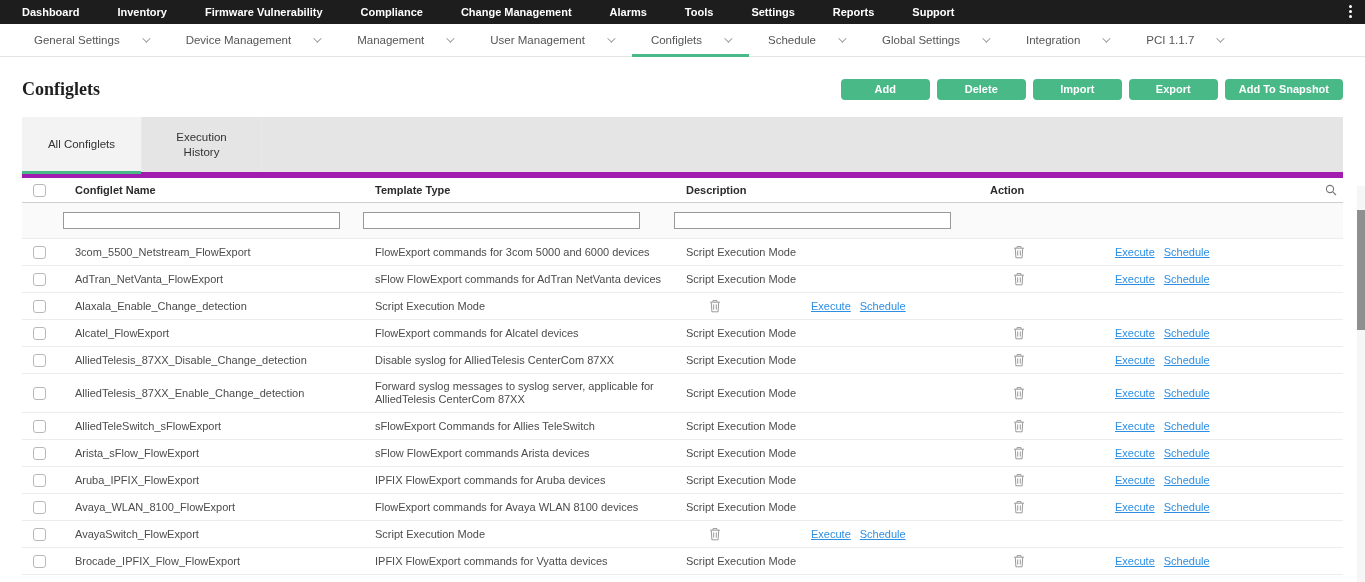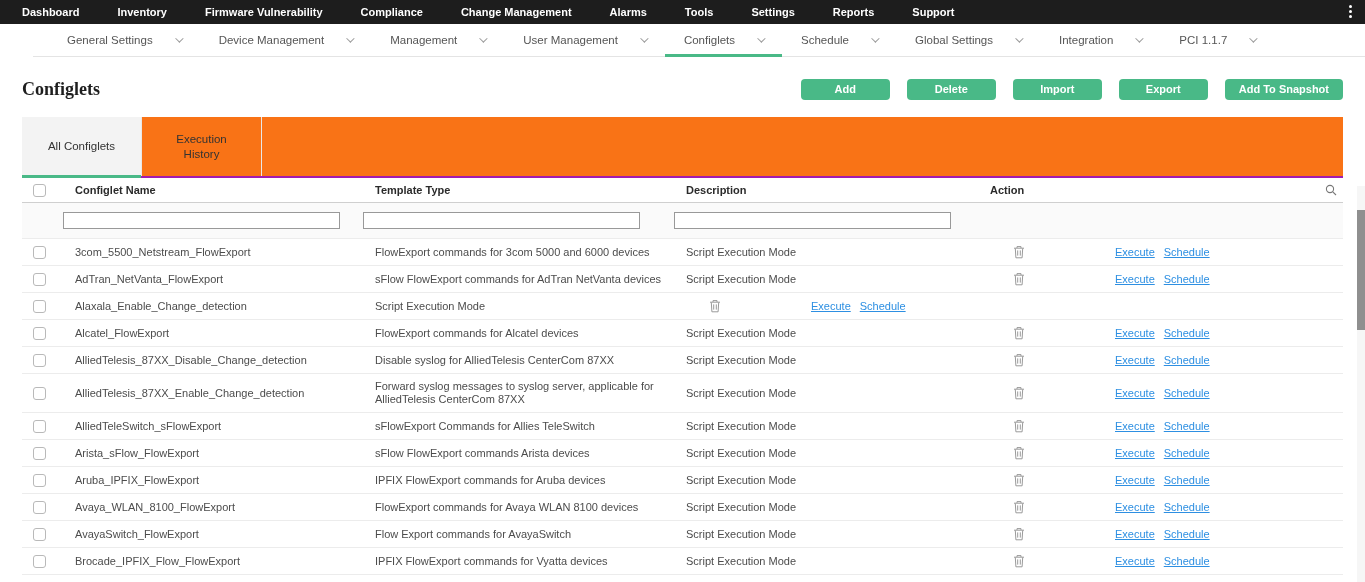--- a/index.html
+++ b/index.html
@@ -14,40 +14,40 @@
   
   .topnav{background:#1d1d1d;height:24px;display:flex;align-items:center;
     padding-left:22px;position:relative;}
   .topnav-item{color:#fff;font-size:11px;font-weight:700;margin-right:38px;
     white-space:nowrap;cursor:pointer;}
   .kebab{position:absolute;right:13px;top:5px;display:flex;flex-direction:column;gap:2px;cursor:pointer;}
   .kebab i{width:3px;height:3px;border-radius:50%;background:#fff;display:block;}
 
   
   .subnav{height:33px;border-bottom:1px solid #e4e4e4;display:flex;align-items:stretch;
-    padding-left:15px;background:#fff;margin-left:33px;}
+    padding-left:15px;background:#fff;}
   .subnav-item{display:flex;align-items:center;gap:22px;padding:0 19px;font-size:11.5px;
     color:#555;position:relative;cursor:pointer;white-space:nowrap;}
   .subnav-item .chev{width:6px;height:6px;border-right:1.4px solid #9a9a9a;
     border-bottom:1.4px solid #9a9a9a;transform:rotate(45deg) translateY(-2px);}
   .subnav-item.active::after{content:"";position:absolute;left:0;right:0;bottom:-1px;
     height:3px;background:var(--green);}
 
   
   .page-head{display:flex;align-items:center;justify-content:space-between;
     padding:0 22px;margin-top:18px;height:28px;}
   .page-title{font-family:"Liberation Serif","DejaVu Serif",serif;font-size:18px;color:#1e1e1e;}
-  .actions{display:flex;gap:17px;}
+  .actions{display:flex;gap:7px;}
   .btn{background:var(--green);color:#fff;font-size:11px;font-weight:700;border:none;
     border-radius:4px;height:21px;min-width:89px;padding:0 14px;cursor:pointer;
     font-family:"Liberation Sans",sans-serif;}
 
   
-  .tabstrip{margin:14px 22px 0;height:61px;background:#f97316;display:flex;
-    border-bottom:2px solid #a21caf;}
+  .tabstrip{margin:14px 22px 0;height:61px;background:#e5e5e5;display:flex;
+    border-bottom:6px solid #a21caf;}
   .tab{width:120px;display:flex;align-items:center;justify-content:center;font-size:11.5px;
     color:#333;text-align:center;border-right:1px solid #e8e8e8;position:relative;
     cursor:pointer;line-height:15px;}
   .tab span{max-width:86px;}
   .tab.active{background:#f3f3f3;}
   .tab.active::after{content:"";position:absolute;left:0;right:0;bottom:-2px;height:3px;
     background:var(--green);}
 
   
   .table{margin:0 22px;font-size:11px;}
@@ -393,21 +393,20 @@
           <a>Execute</a>
           <a>Schedule</a>
         </span>
       </div>
     </div>
     <div class="grid row">
       <div>
         <div class="cb"></div>
       </div>
       <div class="cell-name">AvayaSwitch_FlowExport</div>
-      <div class="cell-desc">Flow Export commands for AvayaSwitch</div>
       <div class="cell-template">Script Execution Mode</div>
       <div class="cell-action">
         <span class="trash">
           <svg width="12" height="14" viewBox="0 0 12 14">
             <path d="M1 3.2h10" stroke="#9a9a9a" stroke-width="1" fill="none"></path>
             <path d="M4 3V1.6h4V3" stroke="#9a9a9a" stroke-width="1" fill="none"></path>
             <path d="M2.3 3.4l.6 9.4h6.2l.6-9.4" stroke="#9a9a9a" stroke-width="1" fill="none"></path>
             <path d="M4.7 5.4v5.2M7.3 5.4v5.2" stroke="#9a9a9a" stroke-width="1"></path>
           </svg>
         </span>

